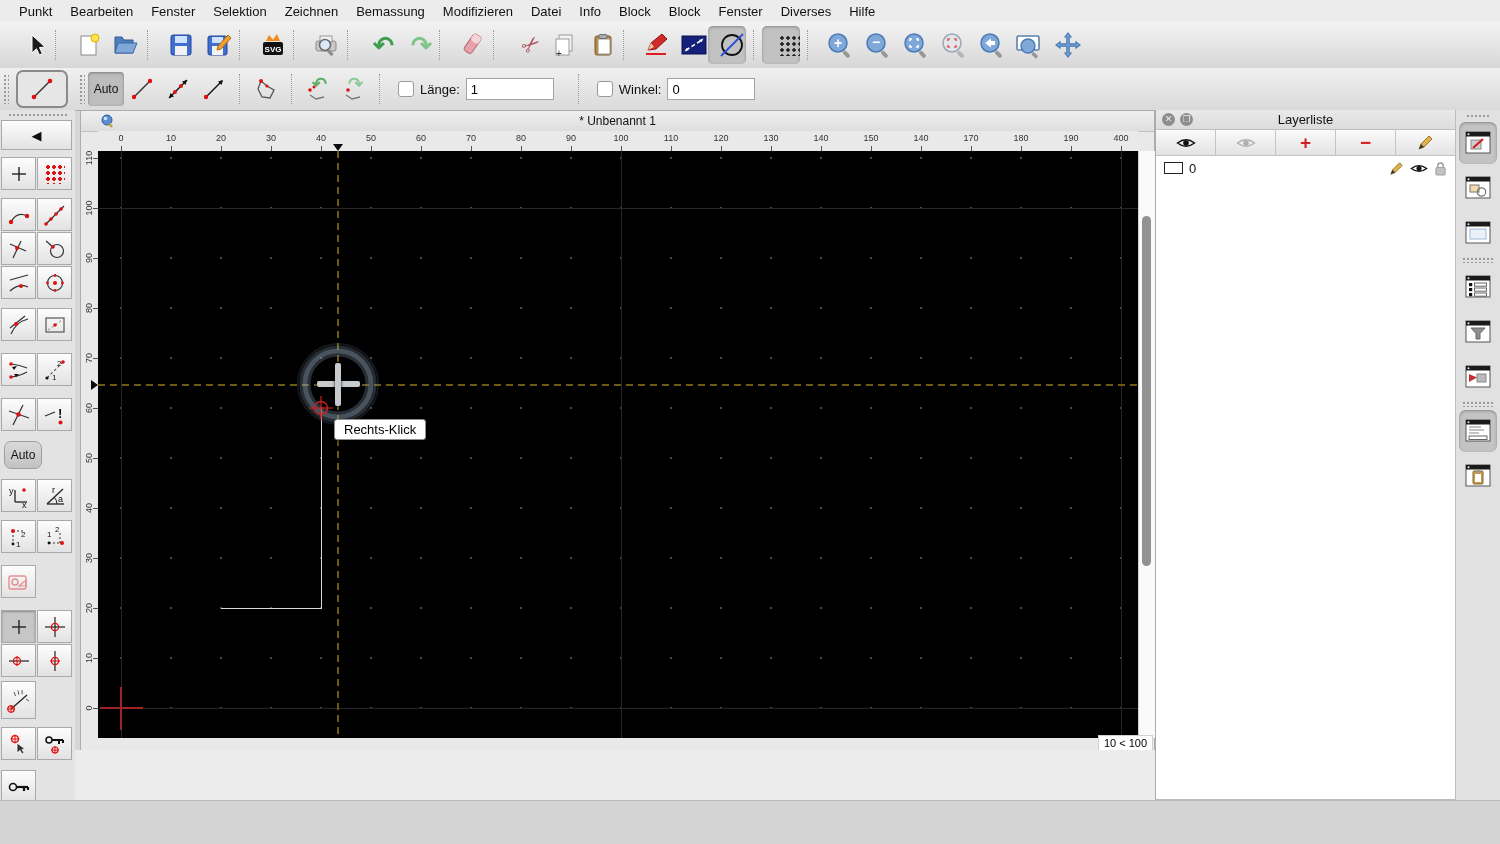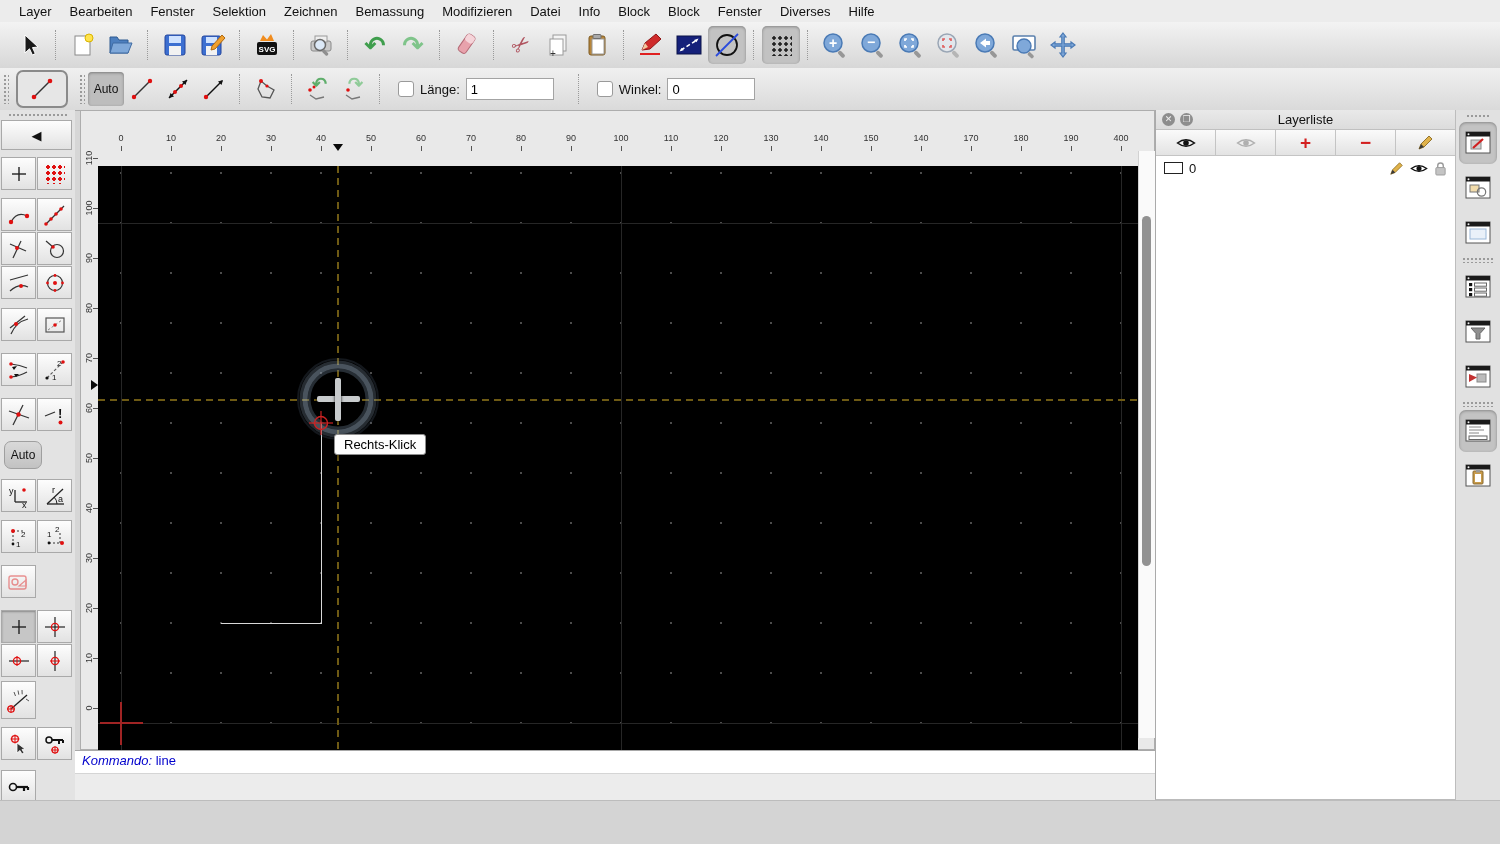--- a/index.html
+++ b/index.html
@@ -10,21 +10,21 @@
   .menubar{position:absolute;left:0;top:0;width:1500px;height:22px;background:#ececec;
            border-bottom:1px solid #c9c9c9;display:flex;align-items:center;padding-left:10px;font-size:13px}
   .menubar span{padding:0 9px;white-space:nowrap}
   
   .tb1{position:absolute;left:0;top:22px;width:1500px;height:46px;
        background:linear-gradient(#f3f3f3,#d7d7d7);border-bottom:1px solid #b3b3b3;
        display:flex;align-items:center;padding-left:10px}
   .tb2{position:absolute;left:0;top:68px;width:1500px;height:42px;
        background:linear-gradient(#f0f0f0,#dadada);border-bottom:1px solid #adadad;
        display:flex;align-items:center;font-size:13px}
-  .btn{width:38px;height:38px;display:flex;align-items:center;justify-content:center;border-radius:5px;flex:0 0 auto}
+  .btn{width:38px;height:38px;display:flex;align-items:center;justify-content:flex-end;border-radius:5px;flex:0 0 auto}
   .btn.active{background:#c2c2c2;box-shadow:inset 0 1px 3px rgba(0,0,0,.3)}
   .sep{width:1px;height:30px;border-left:1px dotted #9a9a9a;margin:0 7px;flex:0 0 auto}
   .handle{width:6px;height:30px;margin:0 3px;flex:0 0 auto;
           background-image:radial-gradient(#9a9a9a 1px,transparent 1.2px);background-size:4px 4px}
   .handleh{height:5px;margin:3px 8px 2px 8px;
           background-image:radial-gradient(#9a9a9a 1px,transparent 1.2px);background-size:4px 4px}
   .i{display:block}
   .curtool{width:48px;height:34px;border:2px solid #8a8a8a;border-radius:7px;margin:0 8px 0 4px;
            display:flex;align-items:center;justify-content:center;background:#e6e6e6}
   .tbtn{width:36px;height:34px;display:flex;align-items:center;justify-content:center;border-radius:4px;flex:0 0 auto}
@@ -54,21 +54,21 @@
   .hruler{position:absolute;left:17px;top:20px;width:1040px;height:20px;background:#e9e9e9;font-size:9px;overflow:hidden}
   .hlab{position:absolute;top:2px;transform:translateX(-50%);color:#333}
   .htick{position:absolute;bottom:0;width:1px;height:5px;background:#555}
   .hmark{position:absolute;left:240px;bottom:0;transform:translateX(-50%);width:0;height:0;
          border-left:5px solid transparent;border-right:5px solid transparent;border-top:7px solid #0a0a0a}
   .vruler{position:absolute;left:0;top:40px;width:17px;height:587px;background:#e9e9e9;font-size:9px;overflow:hidden}
   .vlab{position:absolute;left:8px;white-space:nowrap;transform:translate(-50%,-50%) rotate(-90deg);color:#333}
   .vtick{position:absolute;right:0;width:5px;height:1px;background:#555}
   .vmark{position:absolute;right:0;top:234px;transform:translateY(-50%);width:0;height:0;
          border-top:5px solid transparent;border-bottom:5px solid transparent;border-left:7px solid #0a0a0a}
-  .canvas{position:absolute;left:17px;top:55px;width:1040px;height:605px;background:#000;overflow:hidden;
+  .canvas{position:absolute;left:17px;top:40px;width:1040px;height:605px;background:#000;overflow:hidden;
           background-image:radial-gradient(#4c4c4c 1px,transparent 1.4px);
           background-size:50px 50px;background-position:-2px 32px}
   .mgv{position:absolute;top:0;width:1px;height:587px;background:#262626}
   .mgh{position:absolute;left:0;width:1040px;height:1px;background:#262626}
   .dash-h{position:absolute;left:0;top:233px;width:1040px;height:2px;
           background:repeating-linear-gradient(90deg,#6e5a14 0 7px,transparent 7px 12px)}
   .dash-v{position:absolute;left:239px;top:0;width:2px;height:587px;
           background:repeating-linear-gradient(180deg,#6e5a14 0 7px,transparent 7px 12px)}
   .pl-v{position:absolute;left:223px;top:257px;width:1px;height:200px;background:#d9d9d9}
   .pl-h{position:absolute;left:123px;top:457px;width:101px;height:1px;background:#d9d9d9}
@@ -113,21 +113,21 @@
   .rtb.active{background:#c3c3c3;box-shadow:inset 0 1px 3px rgba(0,0,0,.3)}
   .rsep{height:6px;margin:3px 6px;background-image:radial-gradient(#9a9a9a 1px,transparent 1.2px);background-size:4px 4px}
   
   .statusbar{position:absolute;left:0;top:800px;width:1500px;height:44px;background:#d4d4d4;
              border-top:1px solid #bcbcbc;font-size:11px;color:#1a1a1a}
 </style>
 </head>
 <body>
 
 <div class="menubar">
-  <span>Layer</span>
+  <span>Punkt</span>
   <span>Bearbeiten</span>
   <span>Fenster</span>
   <span>Selektion</span>
   <span>Zeichnen</span>
   <span>Bemassung</span>
   <span>Modifizieren</span>
   <span>Datei</span>
   <span>Info</span>
   <span>Block</span>
   <span>Block</span>
@@ -629,20 +629,28 @@
         <circle cx="6" cy="12" r="3.5" fill="none" stroke="#111" stroke-width="1.6"></circle>
         <line x1="9.5" y1="12" x2="21" y2="12" stroke="#111" stroke-width="2.2"></line>
         <line x1="17" y1="12" x2="17" y2="16" stroke="#111" stroke-width="2.2"></line>
         <line x1="21" y1="12" x2="21" y2="15" stroke="#111" stroke-width="2.2"></line>
         </svg>
     </div>
   </div>
 </div>
 
 <div class="cadwin">
+  <div class="wtitle">
+    <svg width="14" height="14" viewBox="0 0 14 14" style="position:absolute;left:20px;top:3px">
+      <circle cx="6" cy="6" r="5" fill="#5b8fd0" stroke="#2d5e9e"></circle>
+      <circle cx="4.5" cy="4.5" r="1.8" fill="#cfe2f7"></circle>
+      <rect x="9" y="9" width="4.5" height="2.5" rx="1" transform="rotate(45 9 9)" fill="#c9a23a"></rect>
+      </svg>
+    <span>* Unbenannt 1</span>
+  </div>
 
   <div class="hruler">
     <div class="hmark"></div>
   <span class="hlab" style="left: 23px;">0</span>
       <i class="htick" style="left: 23px;"></i>
       <span class="hlab" style="left: 73px;">10</span>
       <i class="htick" style="left: 73px;"></i>
       <span class="hlab" style="left: 123px;">20</span>
       <i class="htick" style="left: 123px;"></i>
       <span class="hlab" style="left: 173px;">30</span>
@@ -741,27 +749,26 @@
       <circle cx="13" cy="13" r="6.5" fill="none" stroke="#cc2222" stroke-width="1.4"></circle>
     </svg>
 
     <div class="tooltip">Rechts-Klick</div>
   </div>
 
   <div class="vscroll">
     <div class="vthumb"></div>
   </div>
 
+  <div class="bstrip">
+    <div class="gridinfo">10 &lt; 100</div>
+  </div>
 </div>
 
 <div class="cmddock">
-  <div class="cmdhist" style="color:#0000cc">
-    <span class="klabel">Kommando:</span>
-    <span> line</span>
-  </div>
 </div>
 
 <div class="layerpanel">
   <div class="lphead">
     <span class="wbtn" style="left:6px">✕</span>
     <span class="wbtn" style="left:24px">❐</span>
     <span>Layerliste</span>
   </div>
   <div class="lptools">
     <div class="lpcell">

